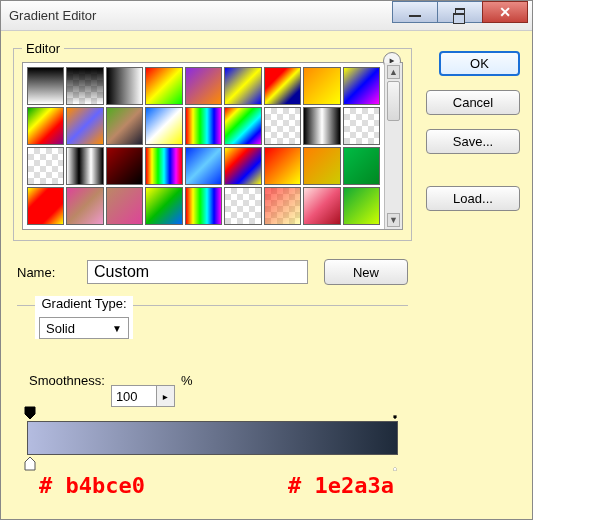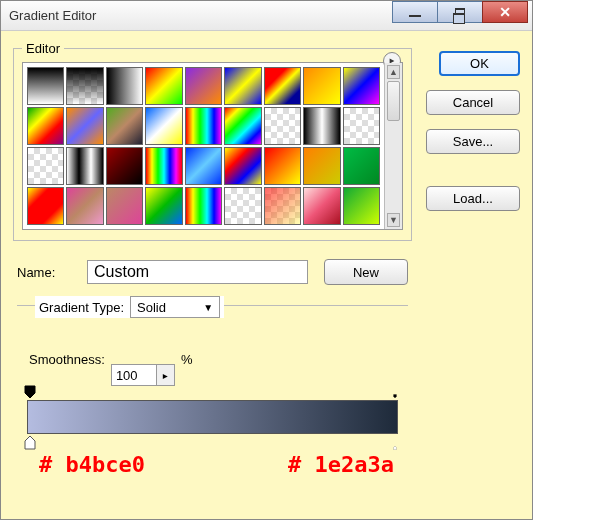--- a/index.html
+++ b/index.html
@@ -151,21 +151,21 @@
 
   .gradsection {
     margin: 20px 4px 0 4px;
     border-top: 1px solid #bbb;
     padding-top: 0;
     position: relative;
   }
   .gradsection .toplabels {
     position: relative; top: -10px; background: #fff;
     display: inline-flex; align-items: center; gap: 6px;
-    padding: 0 4px; margin-left: 18px;
+    padding: 0 4px; margin-left: 18px; flex-direction: column;
   }
   .gradsection .toplabels label { font-size: 13px; }
   .select {
     height: 22px; border: 1px solid #999; background: #fff;
     display: inline-flex; align-items: center;
     font-size: 13px; padding: 0 2px 0 6px;
     min-width: 90px;
   }
   .select .caret { margin-left: auto; font-size: 10px; padding: 0 4px; }
 

